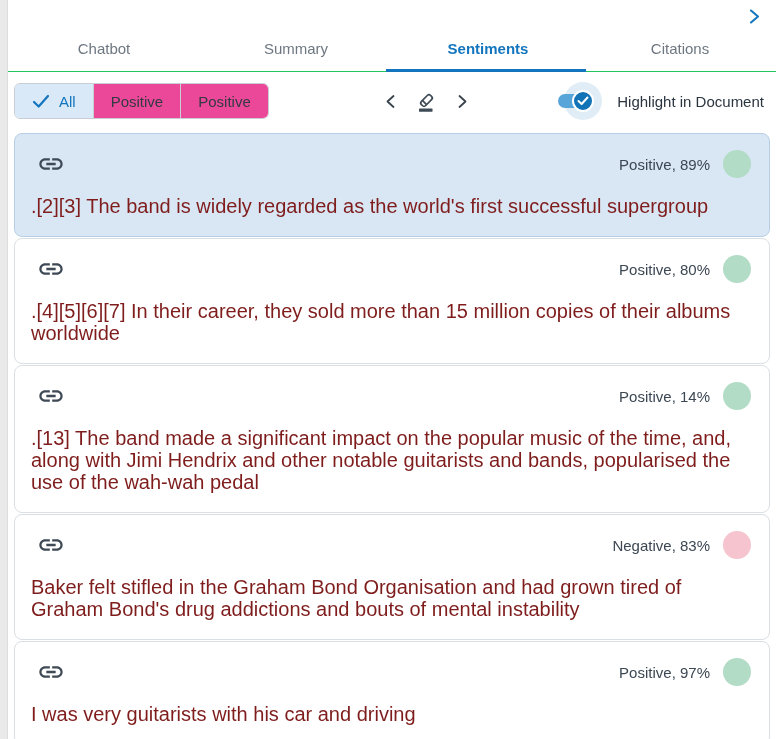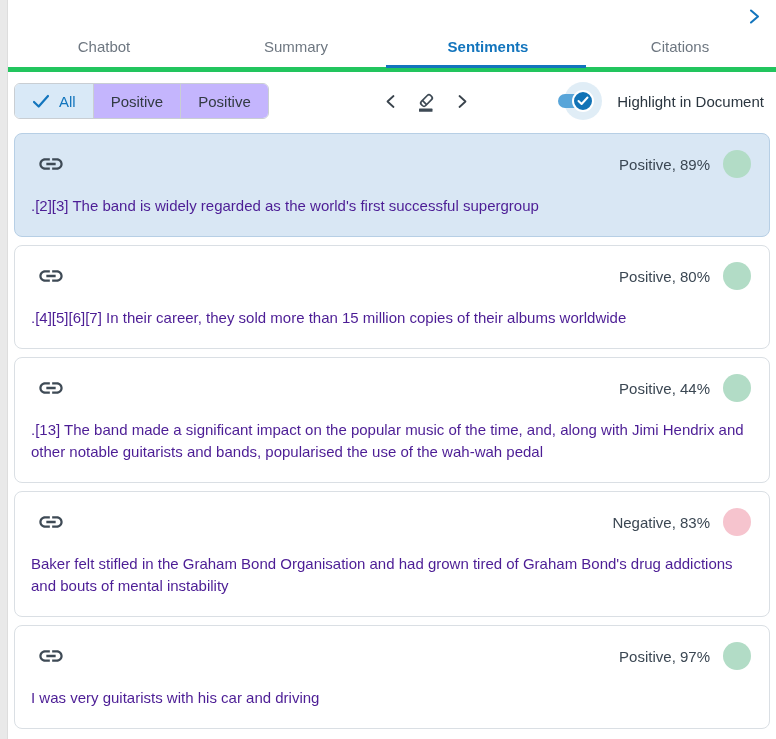--- a/index.html
+++ b/index.html
@@ -12,66 +12,66 @@
     color:#3b4753;
   }
   .left-strip { flex:none; width:8px; height:100%; background:#e9e9e9; border-right:1px solid #dddddd; }
   .app { flex:1; display:flex; flex-direction:column; height:100%; min-width:0; }
 
   
   .topbar { height:26px; display:flex; justify-content:flex-end; align-items:center; padding:6px 14px 0 0; }
   .collapse-btn { background:none; border:none; padding:0; cursor:pointer; display:flex; }
 
   
-  .tabs { display:flex; height:46px; border-bottom:5px solid #22c55e; }
+  .tabs { display:flex; height:46px; border-bottom:1px solid #22c55e; }
   .tab { flex:1; display:flex; align-items:center; justify-content:center;
          font-size:15px; color:#6e7781; cursor:pointer; position:relative; }
   .tab.active { color:#1375bd; font-weight:700; }
   .tab.active::after { content:""; position:absolute; left:-6px; right:-2px; bottom:-1px;
                        height:3px; background:#1375bd; }
 
   
   .controls { display:flex; align-items:center; justify-content:space-between;
               padding:11px 12px 0 6px; height:47px; flex:none; }
   .filter-group { display:flex; height:36px; border:1px solid #c9ced3; border-radius:6px;
                   overflow:hidden; background:#fff; }
   .seg { display:flex; align-items:center; gap:9px; padding:0 17px; font-size:15px;
-         color:#323a42; background:#c4b5fd; border:none; border-right:1px solid #c9ced3;
+         color:#323a42; background:#ec4899; border:none; border-right:1px solid #c9ced3;
          cursor:pointer; font-family:inherit; }
   .seg:last-child { border-right:none; }
   .seg.active { background:#d9e9f7; color:#1375bd; }
 
   .pager { display:flex; align-items:center; gap:13px; position:relative; left:14px; }
   .pager button { background:none; border:none; padding:2px 3px; cursor:pointer; display:flex; align-items:center; }
 
   .toggle-row { display:flex; align-items:center; }
   .switch { position:relative; width:46px; height:40px; cursor:pointer; flex:none; }
   .switch .halo { position:absolute; left:7px; top:1px; width:38px; height:38px; border-radius:50%;
                   background:rgba(19,117,189,0.13); }
   .switch .track { position:absolute; left:1px; top:13px; width:33px; height:14px; border-radius:7px;
                    background:#58a5d9; }
   .switch .knob { position:absolute; left:15px; top:9px; width:22px; height:22px; border-radius:50%;
                   background:#1273b6; border:2px solid #ffffff;
                   display:flex; align-items:center; justify-content:center; }
   .toggle-label { font-size:15px; color:#2a353f; margin-left:14px; white-space:nowrap; }
 
   
-  .cards { flex:1; overflow:hidden; display:flex; flex-direction:column; gap:8px;
+  .cards { flex:1; overflow:hidden; display:flex; flex-direction:column; gap:1px;
            padding:14px 6px 0 6px; }
   .card { flex:none; background:#ffffff; border:1px solid #dadfe4; border-radius:8px;
           padding:16px 18px 19px 16px; cursor:pointer; }
   .card.selected { background:#d9e7f4; border-color:#b7cfe5; }
   .card-head { display:flex; align-items:center; height:28px; }
   .link-btn { background:none; border:none; padding:0; margin-left:6px; cursor:pointer;
               display:flex; align-items:center; }
   .card-label { margin-left:auto; font-size:15px; color:#3b4753; }
   .dot { width:28px; height:28px; border-radius:50%; margin-left:13px; flex:none; }
   .dot.positive { background:#b2dcc6; }
   .dot.negative { background:#f6c4ce; }
-  .card-text { margin-top:17px; font-size:15px; line-height:22px; color:#4c1d95; }
+  .card-text { margin-top:17px; font-size:20px; line-height:22px; color:#7f1d1d; }
   .card.stub { margin-top:6px; height:40px; border-radius:8px; padding:0; }
 </style>
 </head>
 <body>
 
 <div class="left-strip"></div>
 
 <div class="app">
 
   <div class="topbar">
@@ -169,21 +169,21 @@
     <div class="card-text">.[4][5][6][7] In their career, they sold more than 15 million copies of their albums worldwide</div>
   </div>
 
   <div class="card">
     <div class="card-head">
       <button class="link-btn">
         <svg width="28" height="28" viewBox="0 0 24 24">
           <path fill="#3e4a55" d="M3.9 12c0-1.71 1.39-3.1 3.1-3.1h4V7H7c-2.76 0-5 2.24-5 5s2.24 5 5 5h4v-1.9H7c-1.71 0-3.1-1.39-3.1-3.1zM8 13h8v-2H8v2zm9-6h-4v1.9h4c1.71 0 3.1 1.39 3.1 3.1s-1.39 3.1-3.1 3.1h-4V17h4c2.76 0 5-2.24 5-5s-2.24-5-5-5z"></path>
         </svg>
       </button>
-      <span class="card-label">Positive, 44%</span>
+      <span class="card-label">Positive, 14%</span>
       <span class="dot positive"></span>
     </div>
     <div class="card-text">.[13] The band made a significant impact on the popular music of the time, and, along with Jimi Hendrix and other notable guitarists and bands, popularised the use of the wah-wah pedal</div>
   </div>
 
   <div class="card">
     <div class="card-head">
       <button class="link-btn">
         <svg width="28" height="28" viewBox="0 0 24 24">
           <path fill="#3e4a55" d="M3.9 12c0-1.71 1.39-3.1 3.1-3.1h4V7H7c-2.76 0-5 2.24-5 5s2.24 5 5 5h4v-1.9H7c-1.71 0-3.1-1.39-3.1-3.1zM8 13h8v-2H8v2zm9-6h-4v1.9h4c1.71 0 3.1 1.39 3.1 3.1s-1.39 3.1-3.1 3.1h-4V17h4c2.76 0 5-2.24 5-5s-2.24-5-5-5z"></path>

